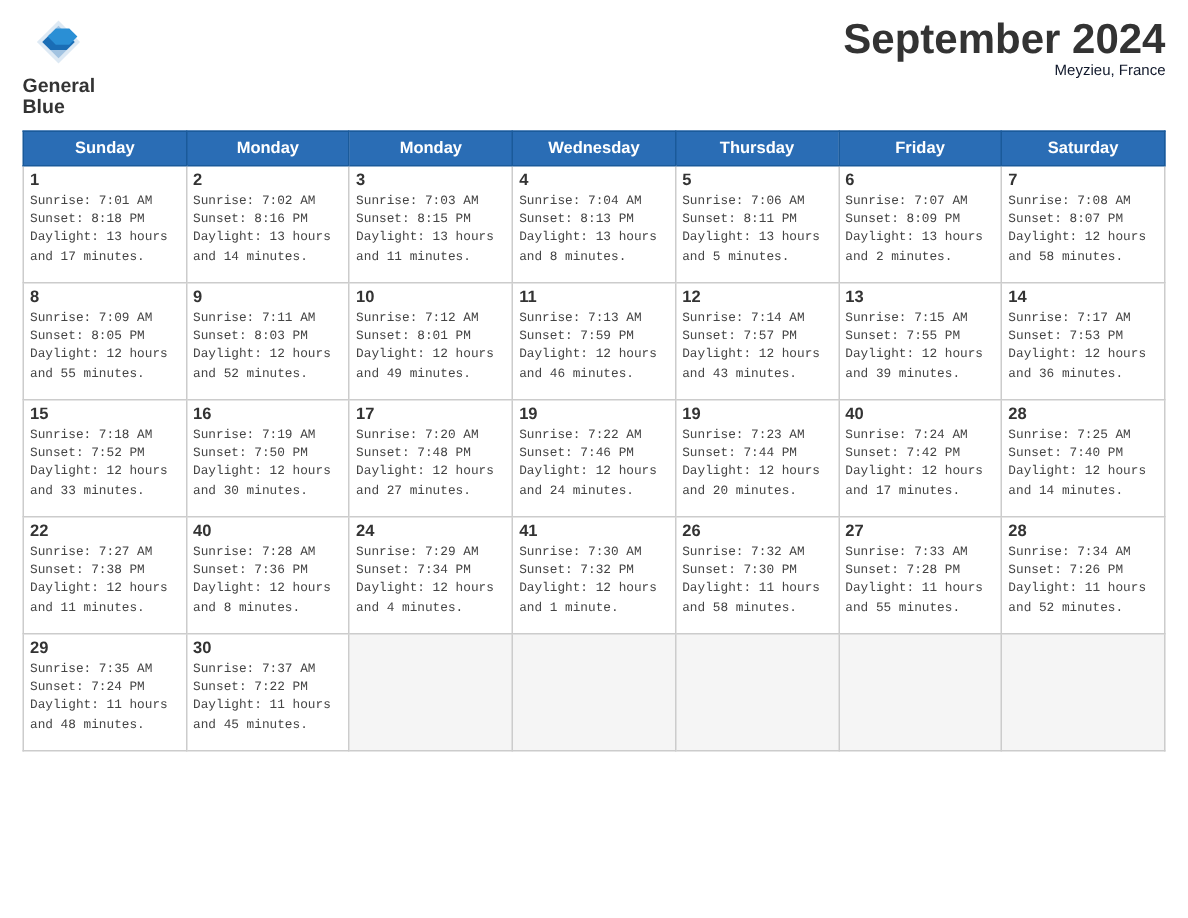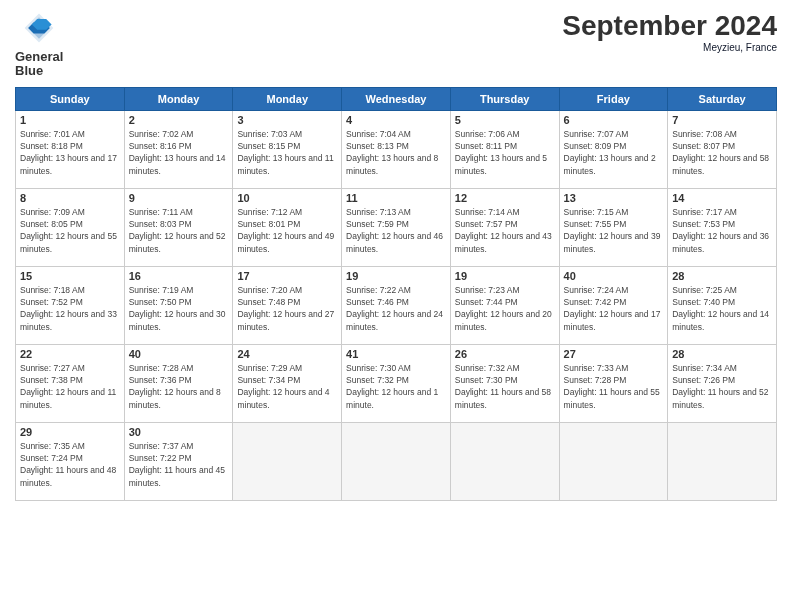--- a/index.html
+++ b/index.html
@@ -81,20 +81,21 @@
     .day-num {
       font-size: 11px;
       font-weight: bold;
       color: #333;
       display: block;
       margin-bottom: 2px;
     }
     .day-info {
       line-height: 1.45;
       color: #444;
+      font-family: Liberation Mono, monospace;
     }
   </style>
 </head>
 <body>
 
 <div class="page">
   <div class="header">
     <div class="logo">
       <svg class="logo-icon" viewBox="0 0 40 40">
         <polygon points="20,4 36,20 20,36 4,20" fill="#1a6db5" opacity="0.15"></polygon>

